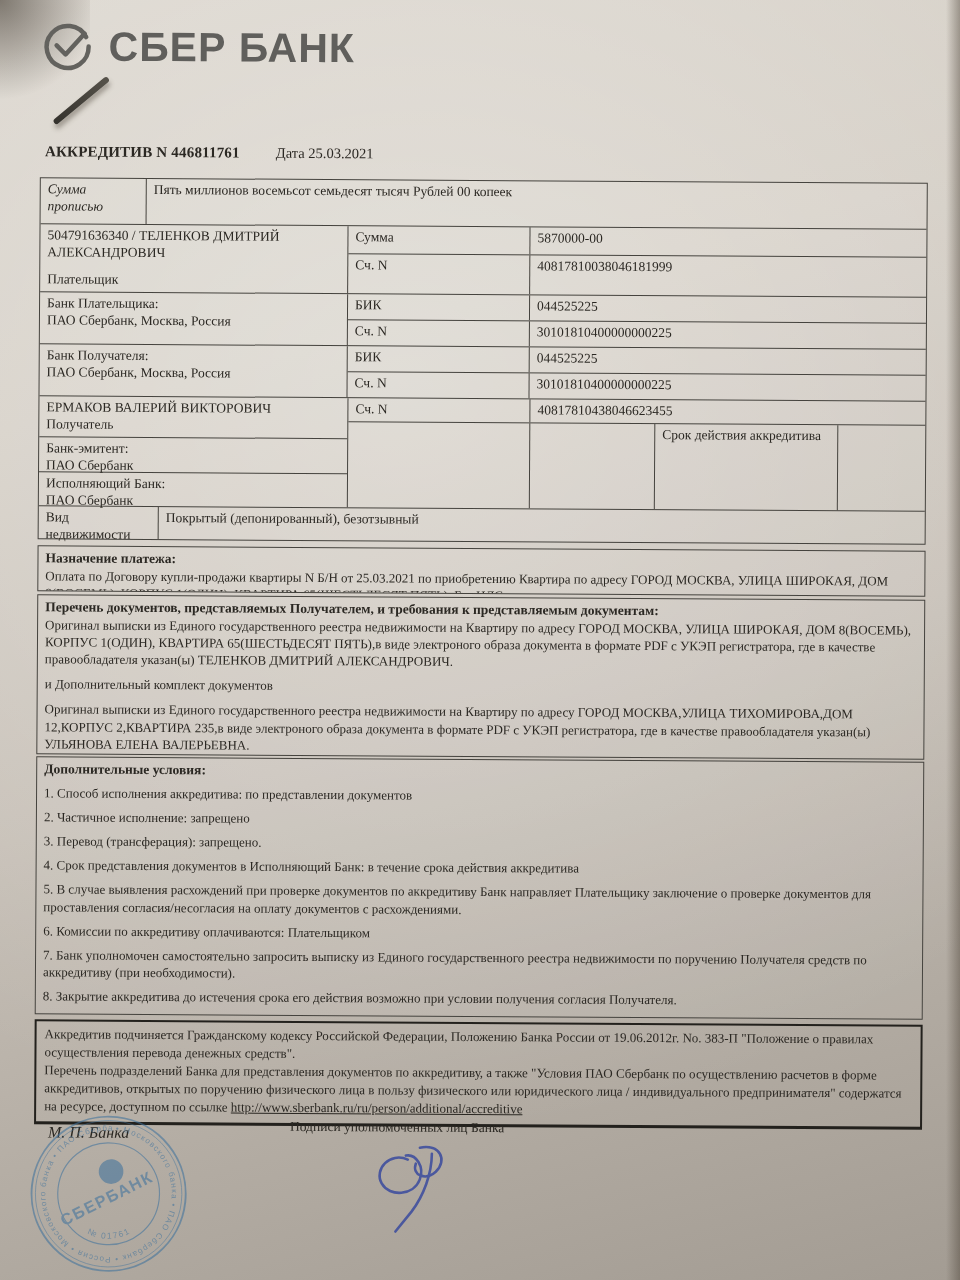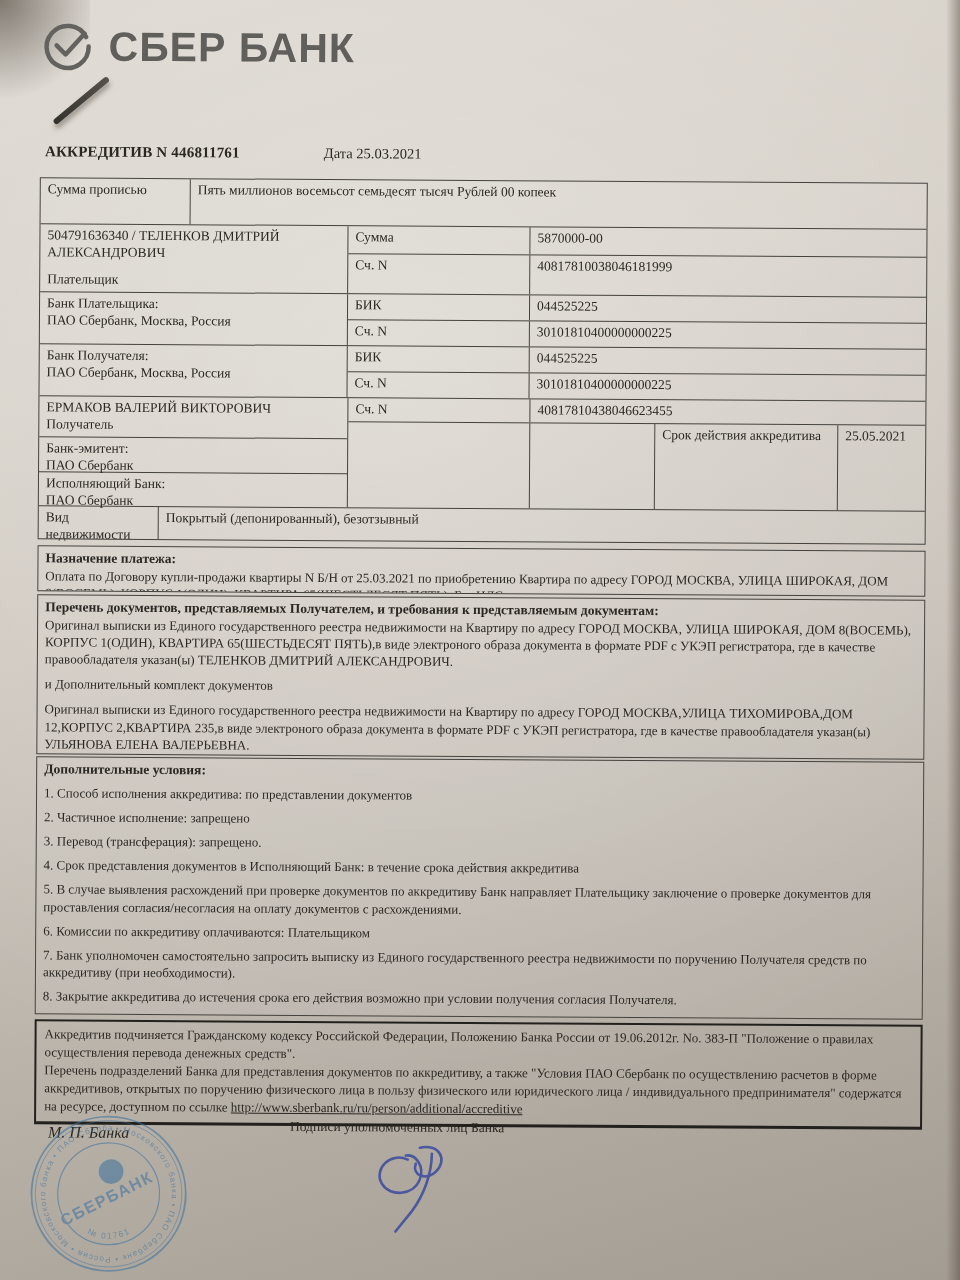--- a/index.html
+++ b/index.html
@@ -23,32 +23,32 @@
 
   
   .logo{position:absolute;left:40px;top:22px;display:flex;align-items:center;gap:14px;}
   .logo svg{display:block;}
   .logo .brand{font-family:"Liberation Sans",sans-serif;font-weight:700;font-size:41px;
     letter-spacing:1px;color:#605f5c;}
 
   
   .titlebar{position:absolute;left:45px;top:146px;width:860px;display:flex;}
   .doc-title{font-weight:700;font-size:15px;letter-spacing:.2px;}
-  .doc-date{margin-left:84px;font-size:14.5px;}
+  .doc-date{margin-left:36px;font-size:14.5px;}
 
   
   :root{--ln:#45433e;}
   .doc{position:absolute;left:40px;top:180px;width:888px;font-size:13.5px;line-height:1.25;}
   .box{border:1px solid var(--ln);box-sizing:border-box;background:rgba(255,255,255,.06);}
   .row{display:flex;border-bottom:1px solid var(--ln);box-sizing:border-box;}
   .row:last-child{border-bottom:none;}
   .cell{padding:3px 7px;box-sizing:border-box;}
   .br{border-right:1px solid var(--ln);}
   .bb{border-bottom:1px solid var(--ln);}
-  .w130{width:150px;flex:none;}
+  .w130{width:106px;flex:none;font-style:italic;}
   .w120{width:120px;flex:none;}
   .w308{width:308px;flex:none;}
   .w182{width:182px;flex:none;}
   .w125{width:125px;flex:none;}
   .w183{width:183px;flex:none;}
   .grow{flex:1;min-width:0;}
   .col{display:flex;flex-direction:column;}
   .h46{height:46px;} .h68{height:68px;} .h52{height:52px;} .h110{height:110px;} .h32{height:32px;}
   .h28{height:28px;} .h26{height:26px;} .h24{height:24px;}
   .role{margin-top:auto;}
@@ -173,21 +173,20 @@
           </div>
           <div class="grow col">
             <div class="row h24" style="border-bottom:1px solid var(--ln);">
               <div class="cell br w182">Сч. N</div>
               <div class="cell grow">40817810438046623455</div>
             </div>
             <div class="row grow" style="border-bottom:none;">
               <div class="cell br w182"></div>
               <div class="cell br w125"></div>
               <div class="cell br w183">Срок действия аккредитива</div>
-              <div class="cell grow">25.05.2021</div>
             </div>
           </div>
         </div>
 
         <div class="row h32">
           <div class="cell br w120">Вид недвижимости</div>
           <div class="cell grow">Покрытый (депонированный), безотзывный</div>
         </div>
       </div>
 

